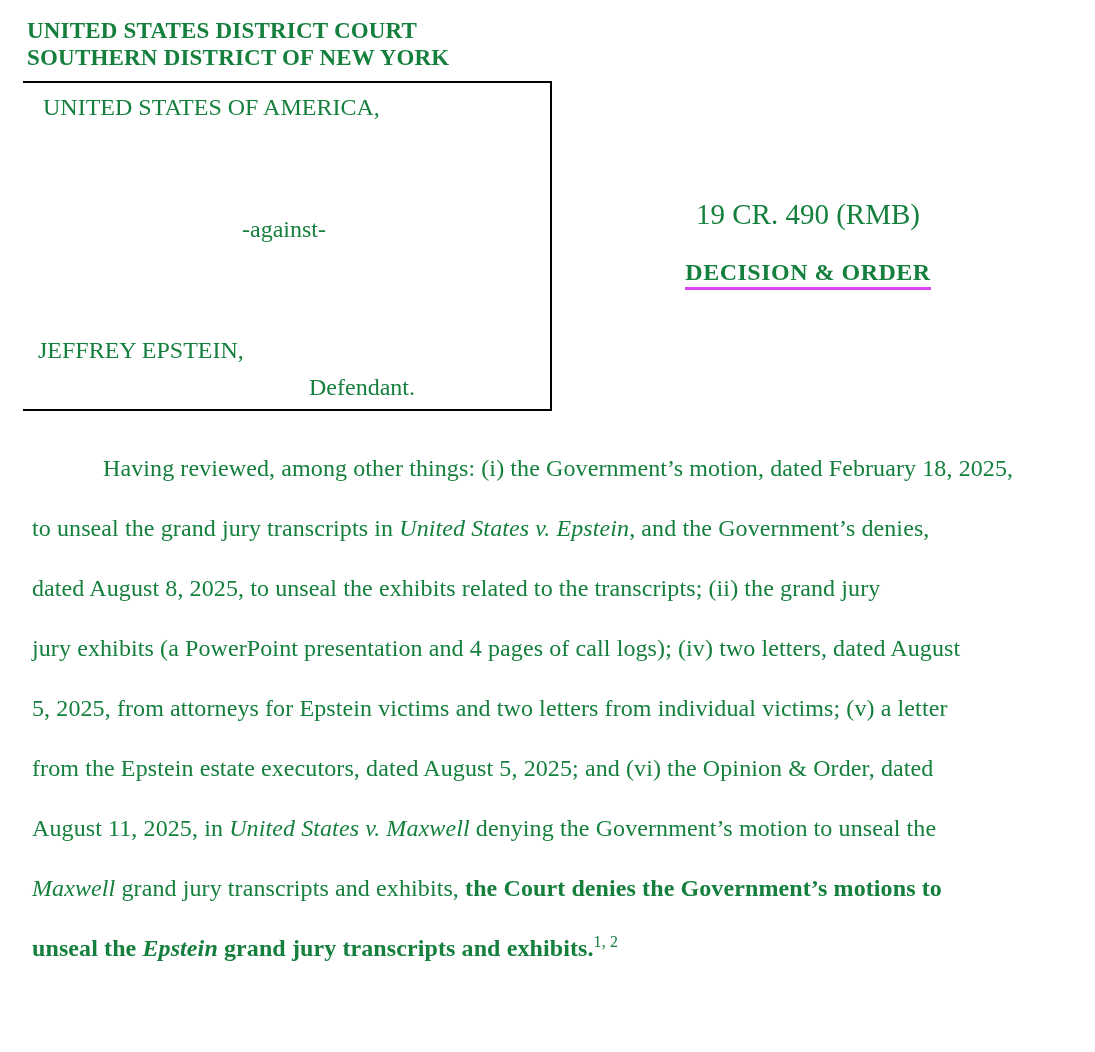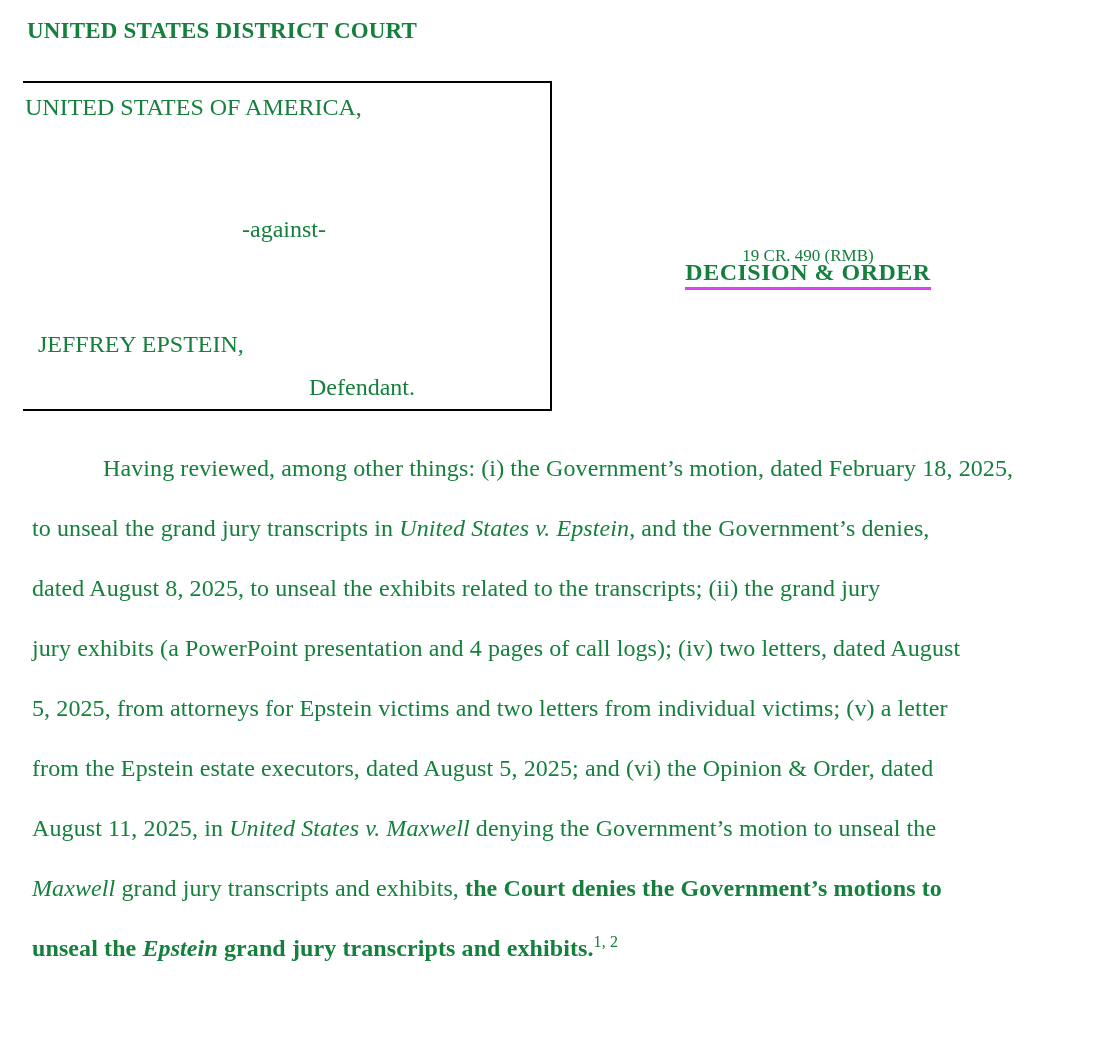--- a/index.html
+++ b/index.html
@@ -38,34 +38,33 @@
     border-top: 2px solid #000;
     border-right: 2px solid #000;
     border-bottom: 2px solid #000;
   }
   .caption-box .cap-text {
     position: absolute;
     font-size: 24px;
     line-height: 28px;
     white-space: nowrap;
   }
-  .cap-plaintiff { left: 2px; top: 10px; }
+  .cap-plaintiff { left: 20px; top: 10px; }
   .cap-against   { left: 219px; top: 132px; }
-  .cap-defendant { left: 15px; top: 247px; }
+  .cap-defendant { left: 15px; top: 253px; }
   .cap-deflabel  { left: 286px; top: 290px; }
   
   .case-number {
     position: absolute;
     left: 640px;
     top: 198px;
     width: 336px;
     text-align: center;
-    font-size: 17px;
+    font-size: 29px;
     white-space: nowrap;
-    margin-top: 48px;
   }
   .order-title {
     position: absolute;
     left: 640px;
     top: 259px;
     width: 336px;
     text-align: center;
     font-size: 24px;
     font-weight: bold;
     letter-spacing: 0.5px;
@@ -103,20 +102,21 @@
     line-height: 0;
   }
 </style>
 </head>
 <body>
 
 <div class="page">
 
   <div class="court-header">
     <div>UNITED STATES DISTRICT COURT</div>
+    <div>SOUTHERN DISTRICT OF NEW YORK</div>
   </div>
 
   <div class="caption-box">
     <div class="cap-text cap-plaintiff">UNITED STATES OF AMERICA,</div>
     <div class="cap-text cap-against">-against-</div>
     <div class="cap-text cap-defendant">JEFFREY EPSTEIN,</div>
     <div class="cap-text cap-deflabel">Defendant.</div>
   </div>
 
   <div class="case-number">19 CR. 490 (RMB)</div>

